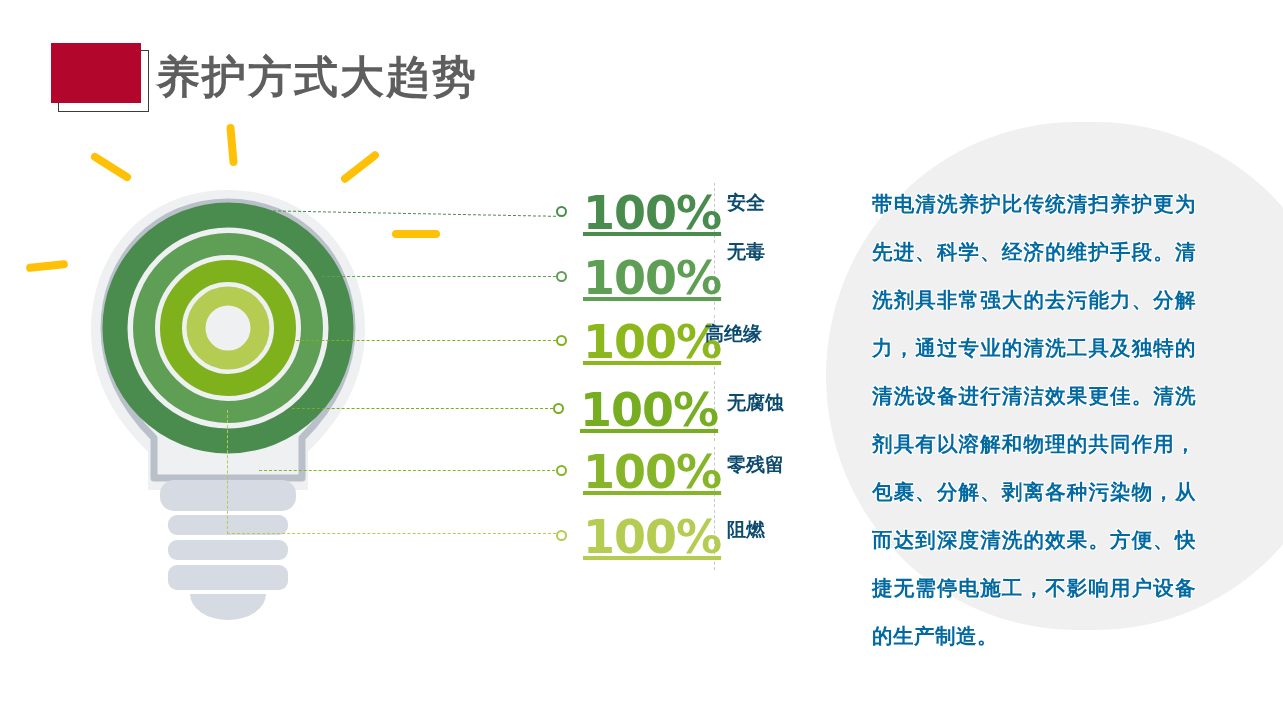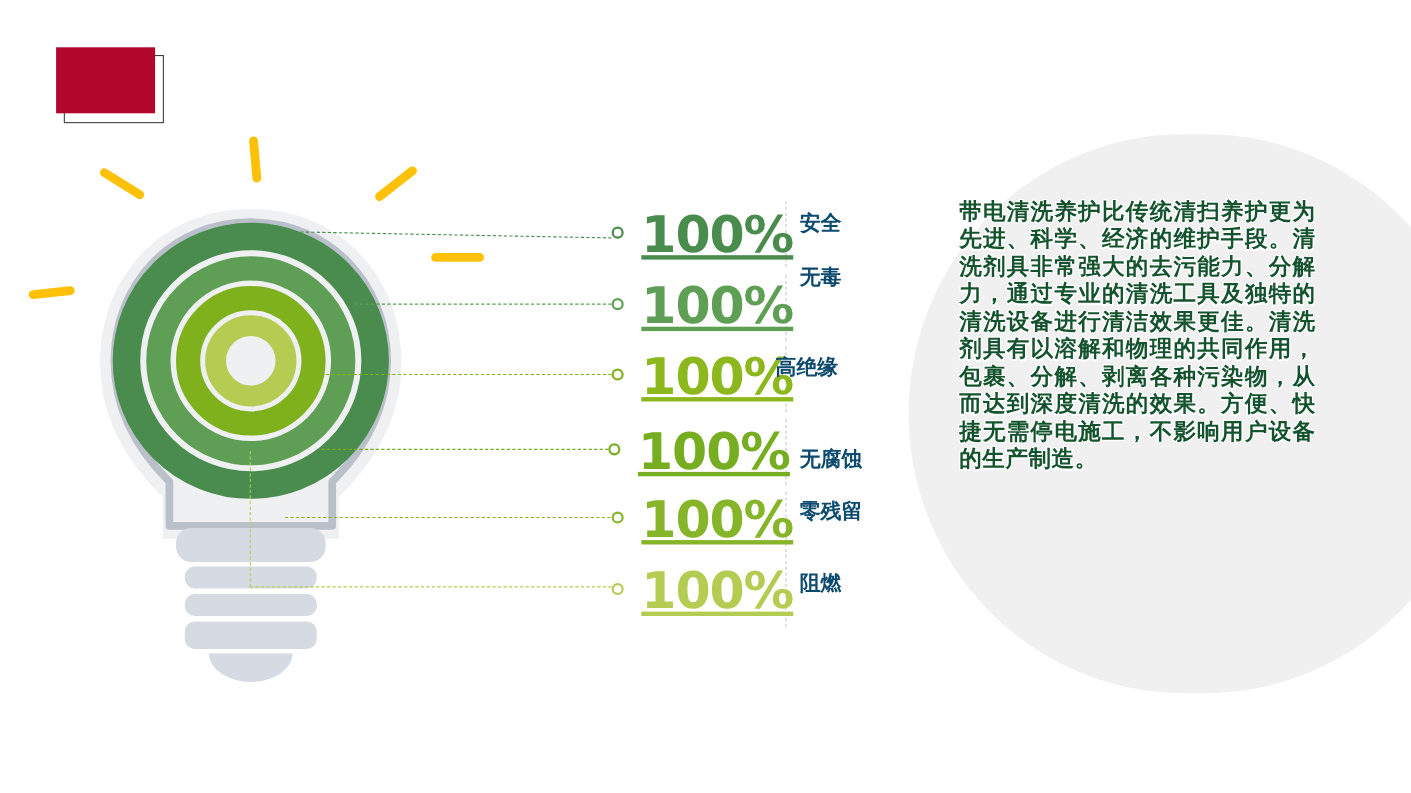--- a/index.html
+++ b/index.html
@@ -68,39 +68,40 @@
     border-left:1.5px dashed #b5cc52;
   }
 
   
   .panel{
     position:absolute;left:826px;top:122px;width:520px;height:508px;
     background:#f0f0f0;border-radius:250px/254px;
   }
   .panel-text{
     position:absolute;left:872px;top:180px;width:324px;
-    font-size:20.5px;line-height:25px;
-    color:#14532d;font-weight:bold;text-align:justify;
+    font-size:20.5px;line-height:48px;
+    color:#0369a1;font-weight:bold;text-align:justify;
     letter-spacing:0.5px;
     text-shadow:
       -1px -1px 0 #ffffff, 1px -1px 0 #ffffff,
       -1px  1px 0 #ffffff, 1px  1px 0 #ffffff,
        0px -1px 0 #ffffff, 0px  1px 0 #ffffff,
       -1px  0px 0 #ffffff, 1px  0px 0 #ffffff;
     font-family:"DejaVu Sans","Liberation Sans",sans-serif;
   }
 </style>
 </head>
 <body>
 
 <div class="stage">
 
   <div class="title-block">
     <div class="title-sq-outline"></div>
     <div class="title-sq-fill"></div>
+    <div class="title-text">养护方式大趋势</div>
   </div>
 
   <div class="panel"></div>
   <div class="panel-text">带电清洗养护比传统清扫养护更为先进、科学、经济的维护手段。清洗剂具非常强大的去污能力、分解力，通过专业的清洗工具及独特的清洗设备进行清洁效果更佳。清洗剂具有以溶解和物理的共同作用，包裹、分解、剥离各种污染物，从而达到深度清洗的效果。方便、快捷无需停电施工，不影响用户设备的生产制造。</div>
 
   <div class="ray" style="left:26px;top:262px;width:42px;transform:rotate(-6deg);"></div>
   <div class="ray" style="left:88px;top:163px;width:46px;transform:rotate(32deg);"></div>
   <div class="ray" style="left:211px;top:141px;width:42px;transform:rotate(85deg);"></div>
   <div class="ray" style="left:337px;top:163px;width:46px;transform:rotate(-38deg);"></div>
   <div class="ray" style="left:392px;top:230px;width:48px;transform:rotate(0deg);"></div>
@@ -167,21 +168,21 @@
     <div class="row-dot" style="left:556px;top:271px;border:2.5px solid #5f9e55;"></div>
     <div class="row-pct" style="left:583px;top:251px;color:#5f9e55;">100%</div>
     <div class="row-label" style="left:727px;top:239px;">无毒</div>
 
     <div class="row-dot" style="left:556px;top:335px;border:2.5px solid #7fb11d;"></div>
     <div class="row-pct" style="left:583px;top:315px;color:#8cb81e;">100%</div>
     <div class="row-label" style="left:705px;top:321px;">高绝缘</div>
 
     <div class="row-dot" style="left:553px;top:403px;border:2.5px solid #77ad20;"></div>
     <div class="row-pct" style="left:580px;top:383px;color:#77ad20;">100%</div>
-    <div class="row-label" style="left:727px;top:405px;font-family:Liberation Serif, serif;">无腐蚀</div>
+    <div class="row-label" style="left:727px;top:390px;font-family:Liberation Serif, serif;">无腐蚀</div>
 
     <div class="row-dot" style="left:556px;top:465px;border:2.5px solid #86b52a;"></div>
     <div class="row-pct" style="left:583px;top:445px;color:#86b52a;">100%</div>
     <div class="row-label" style="left:727px;top:452px;">零残留</div>
 
     <div class="row-dot" style="left:556px;top:530px;border:2.5px solid #b5cc52;"></div>
     <div class="row-pct" style="left:583px;top:510px;color:#b5cc52;">100%</div>
     <div class="row-label" style="left:727px;top:517px;">阻燃</div>
 
   </div>

